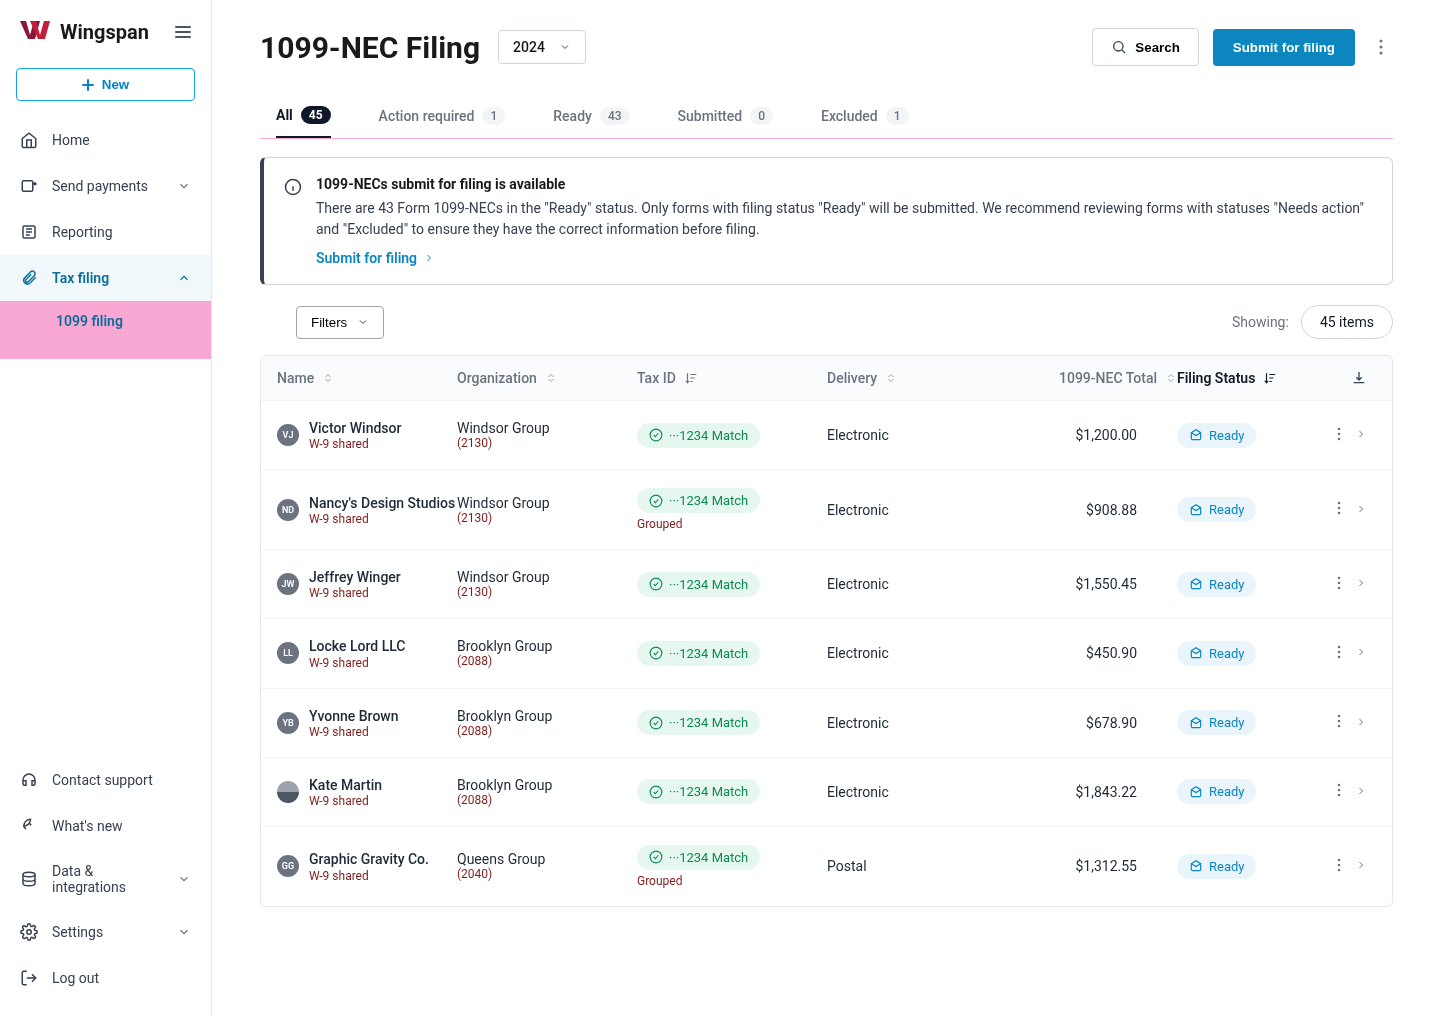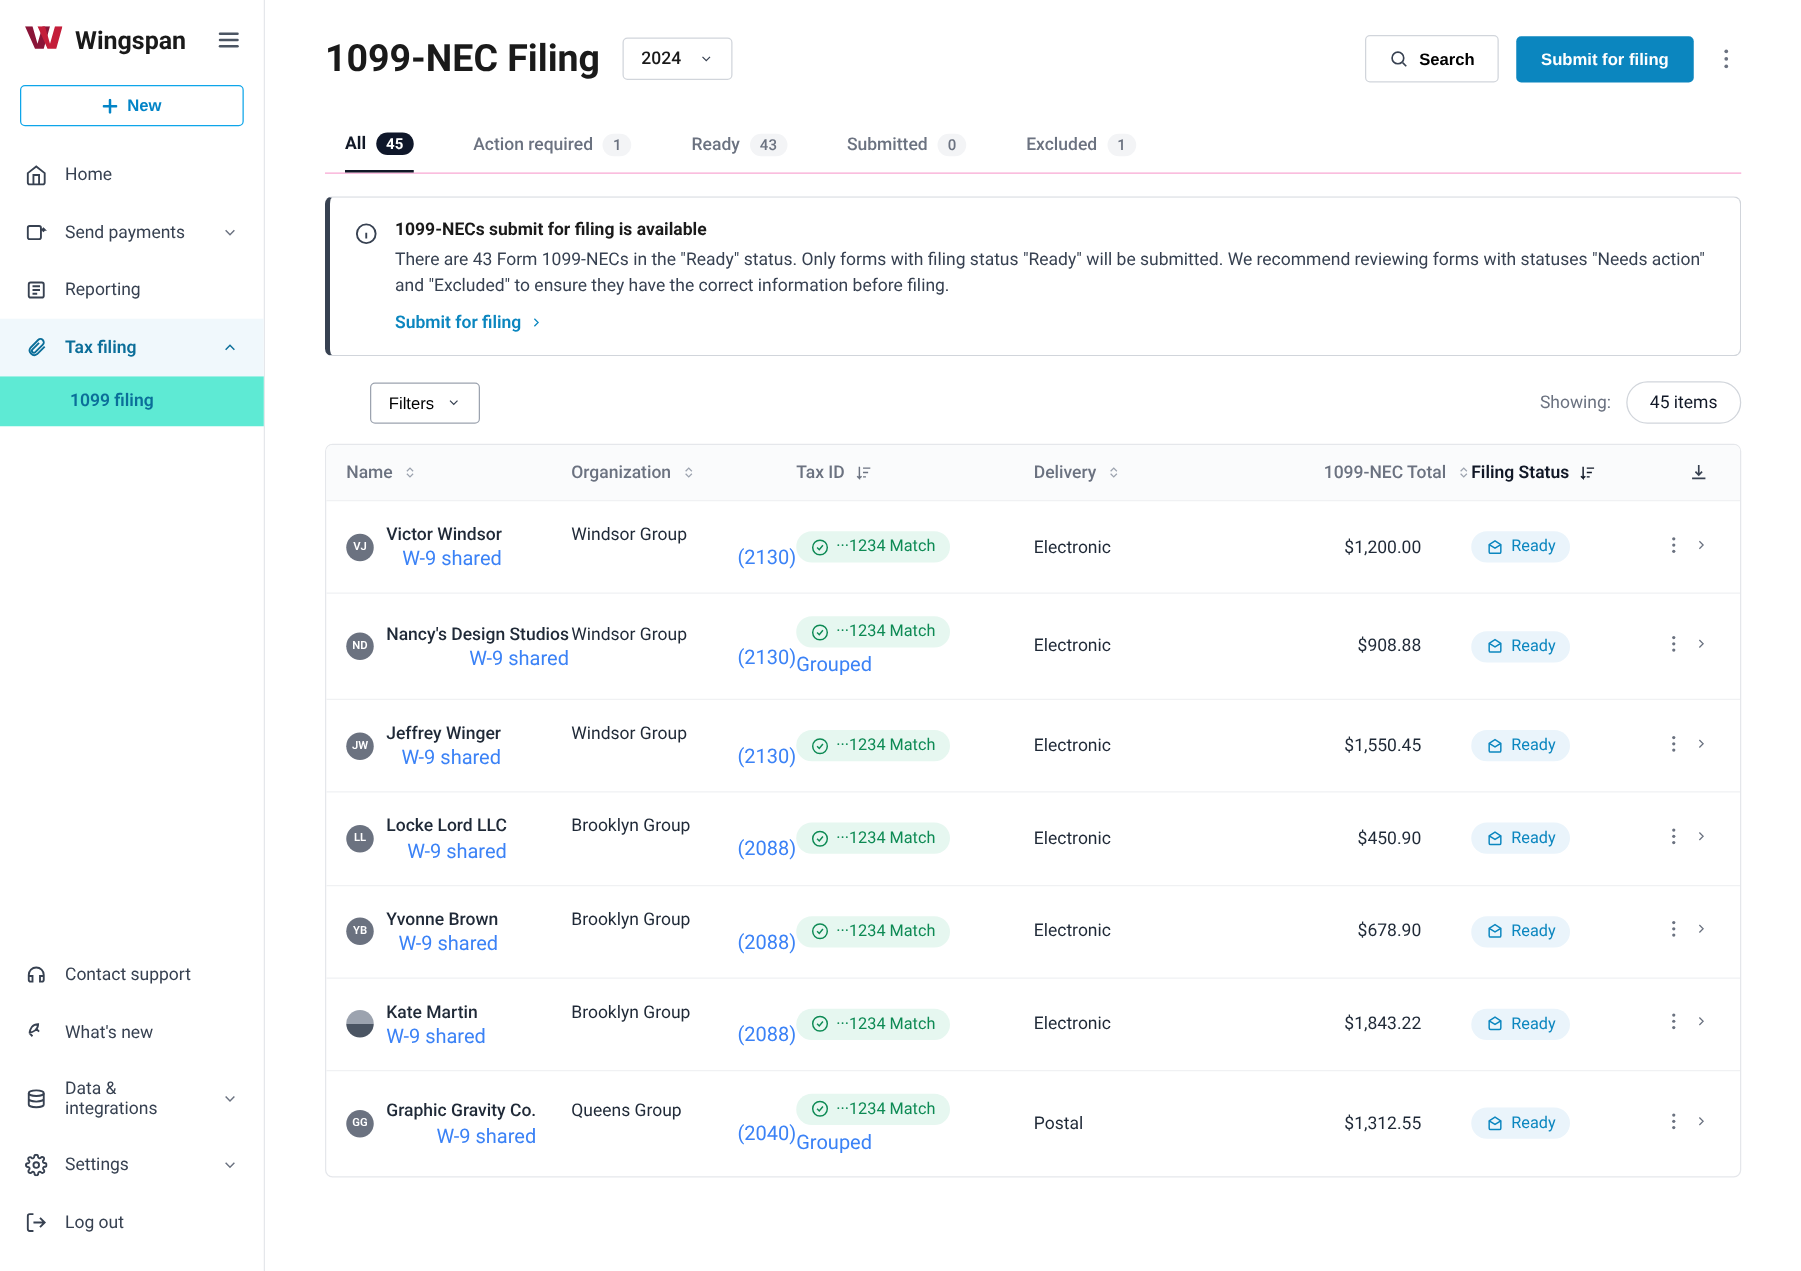--- a/index.html
+++ b/index.html
@@ -75,22 +75,22 @@
     cursor: pointer;
     position: relative;
   }
   .nav-item .label { flex: 1; }
   .nav-item.section-open {
     background: #f0f8fc;
     color: #0b6e99;
     font-weight: 600;
   }
   .nav-subitem {
-    padding: 12px 20px 12px 56px;
-    background: #5eead4;
+    padding: 12px 20px 30px 56px;
+    background: #f9a8d4;
     color: #0b6e99;
     font-weight: 600;
     cursor: pointer;
   }
   .sidebar-spacer { flex: 1; }
   .icon-svg { flex-shrink: 0; }
   
   .main {
     flex: 1;
     padding: 28px 48px;
@@ -266,21 +266,21 @@
     width: 22px; height: 22px; border-radius: 50%;
     background: #6b7280; color: #fff; font-size: 9px;
     display: flex; align-items: center; justify-content: center;
     flex-shrink: 0;
     font-weight: 600;
   }
   .avatar.img {
     background: linear-gradient(#9ca3af 50%, #4b5563 50%);
   }
   .name-text { font-weight: 500; color: #1f2937; line-height: 1.3; }
-  .subtext { font-size: 16px; color: #3b82f6; text-align: right; }
+  .subtext { font-size: 12px; color: #7f1d1d; }
   .org-cell .org-name { color: #1f2937; }
   .taxid-cell { display: flex; flex-direction: column; gap: 4px; align-items: flex-start; }
   .taxid-badge {
     background: #e6f7f0;
     color: #0d8a54;
     border-radius: 14px;
     padding: 5px 12px;
     font-size: 13px;
     display: inline-flex;
     align-items: center;

